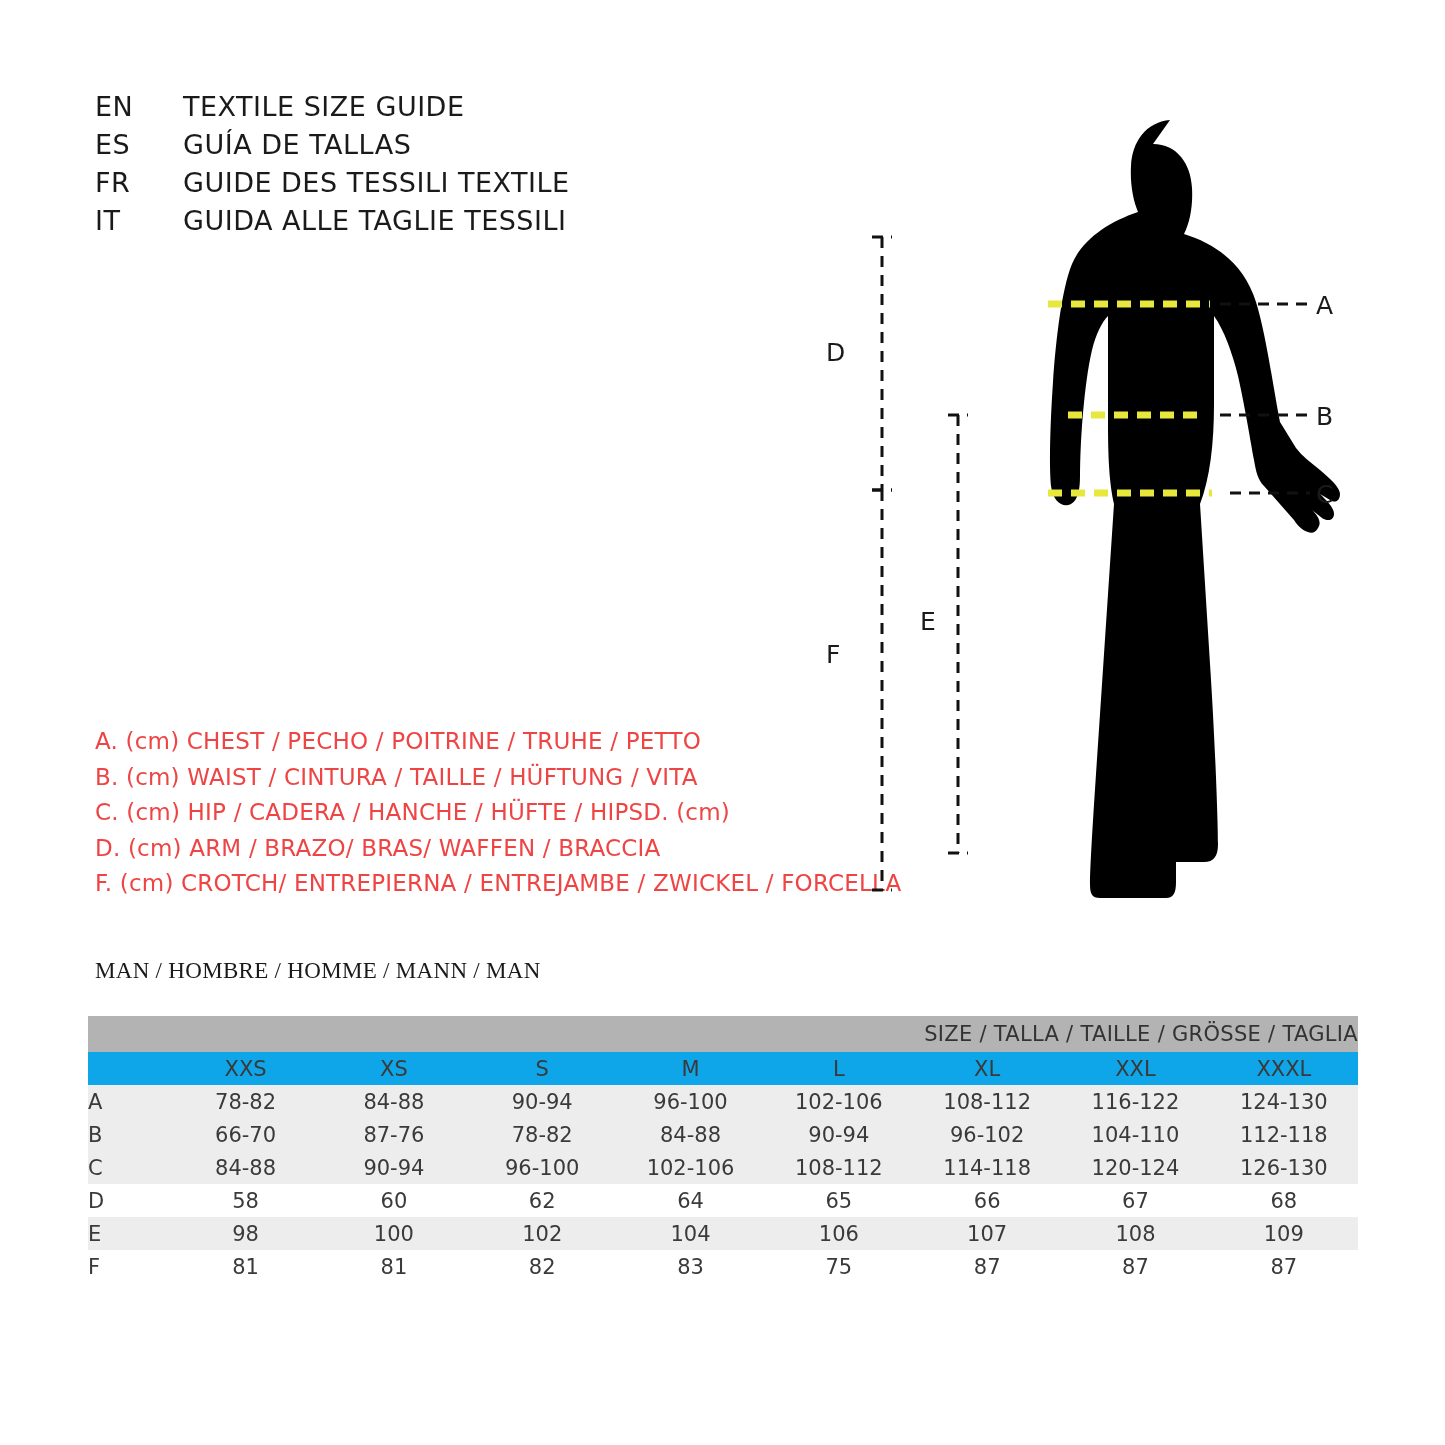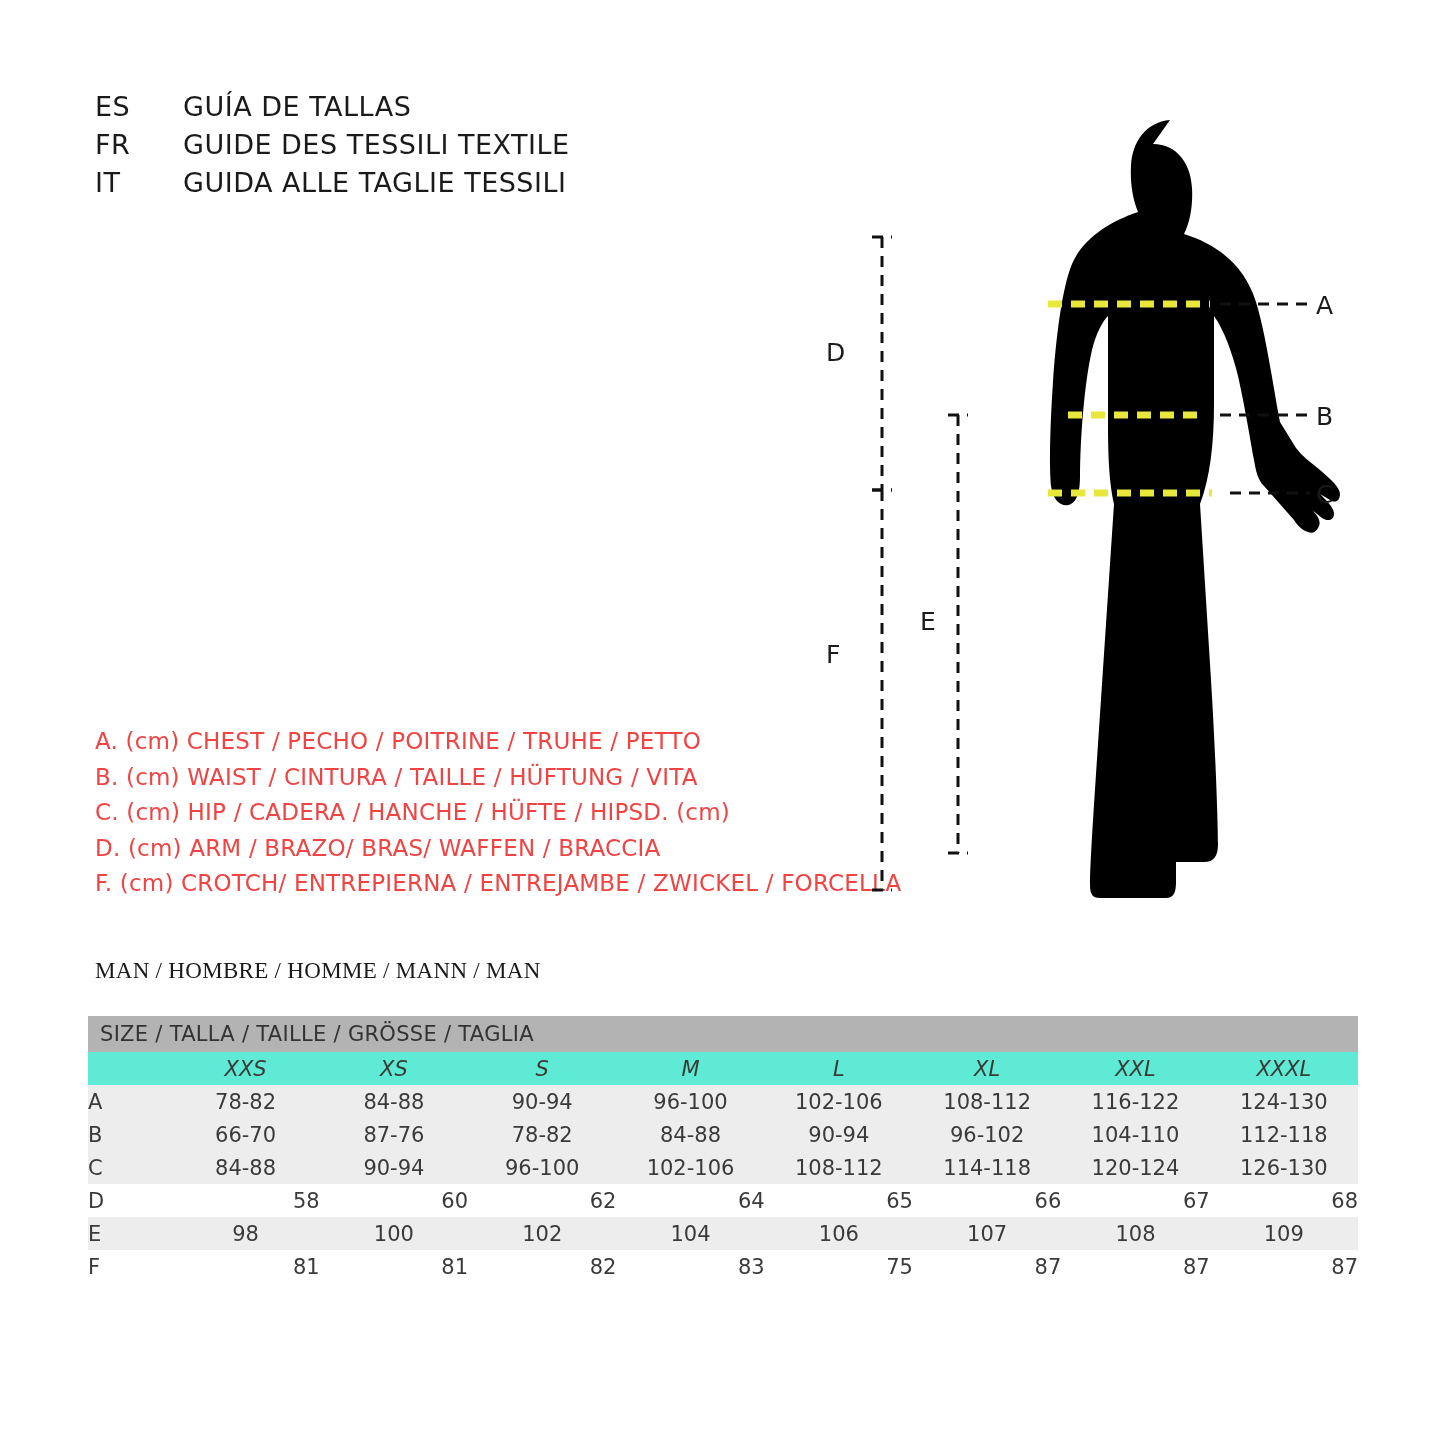--- a/index.html
+++ b/index.html
@@ -80,30 +80,30 @@
   .size-table td, .size-table th {
     padding: 0;
     margin: 0;
     font-weight: normal;
     text-align: center;
     height: 33px;
     color: #3a3a3a;
   }
   .hdr-bar td {
     background: #b3b3b3;
-    text-align: left;
+    text-align: right;
     padding-left: 12px;
     height: 36px;
     font-size: 21px;
     color: #333;
     letter-spacing: 0.3px;
   }
   .row-alt td { background: #ededed; }
-  .row-plain td { background: #ffffff; text-align: right; }
-  .sizes-row td { background: #5eead4; color: #3a3a3a; font-style: italic; }
+  .row-plain td { background: #ffffff; }
+  .sizes-row td { background: #0ea5e9; color: #3a3a3a; }
   .rowlabel {
     text-align: left !important;
     padding-left: 12px;
     width: 72px;
     color: #3a3a3a;
   }
   .col-size { width: 128px; }
 
   
   .figure-area {
@@ -120,20 +120,24 @@
     font-size: 25px;
     color: #1a1a1a;
   }
 </style>
 </head>
 <body>
 
 <div class="page">
 
   <div class="titles">
+    <div class="title-row">
+      <span class="title-lang">EN</span>
+      <span class="title-text">TEXTILE SIZE GUIDE</span>
+    </div>
     <div class="title-row">
       <span class="title-lang">ES</span>
       <span class="title-text">GUÍA DE TALLAS</span>
     </div>
     <div class="title-row">
       <span class="title-lang">FR</span>
       <span class="title-text">GUIDE DES TESSILI TEXTILE</span>
     </div>
     <div class="title-row">
       <span class="title-lang">IT</span>

